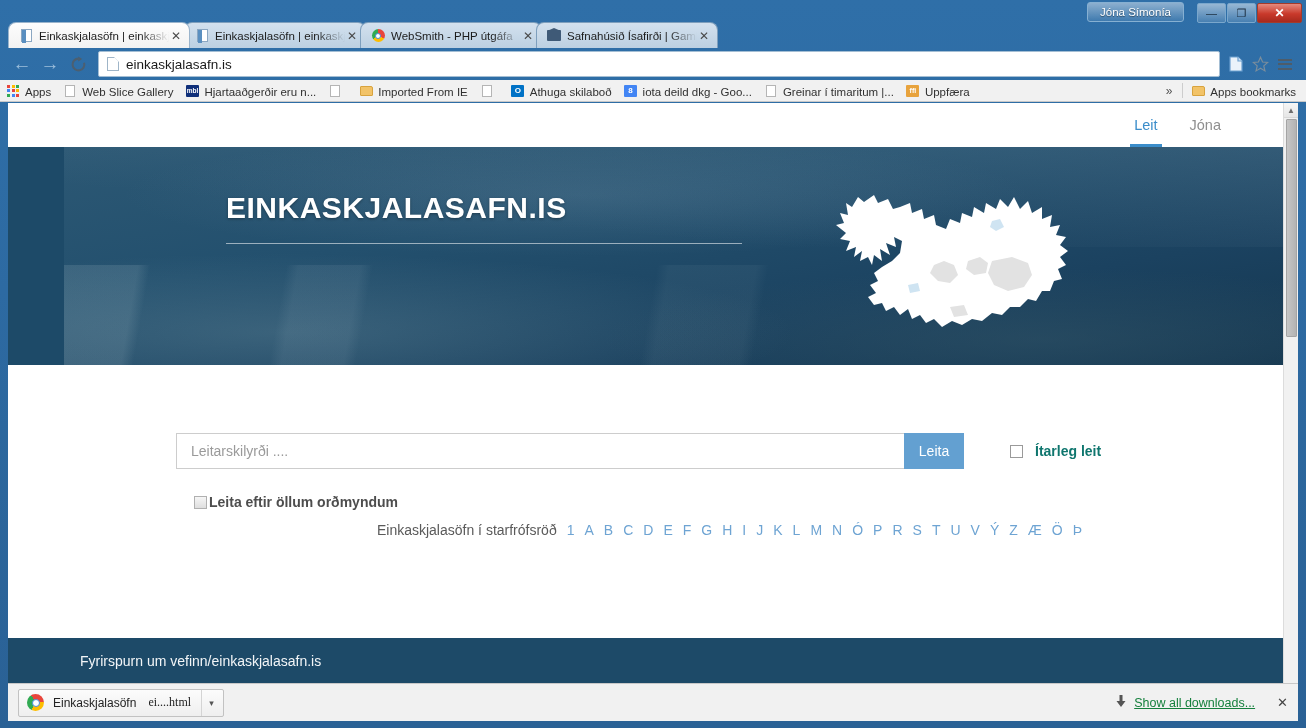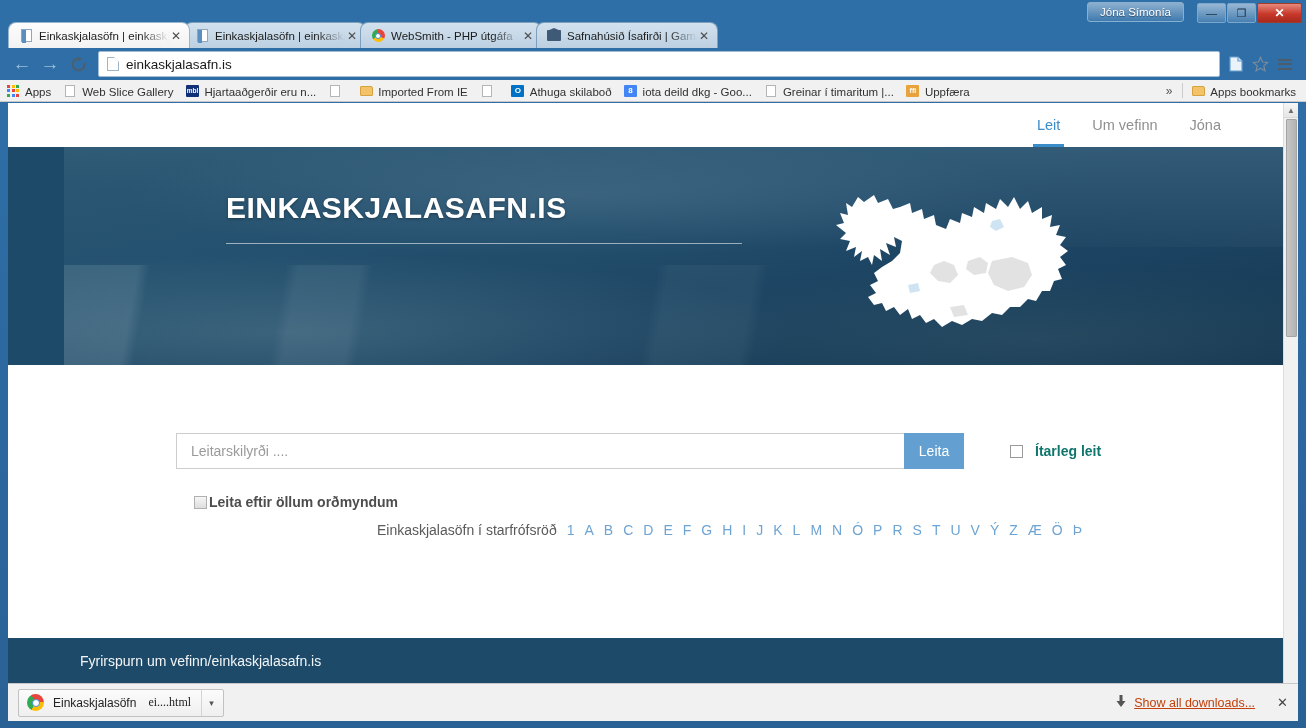--- a/index.html
+++ b/index.html
@@ -300,21 +300,21 @@
   .dlitem .dlname { font-size: 12px; color: #222; }
   .dlitem .dlsub { font-size: 12px; color: #222; margin-left: 12px; font-family: Liberation Serif, serif; }
   .dlitem .caret {
     width: 20px; height: 26px; margin-left: 10px;
     border-left: 1px solid #d4d4d4;
     display:flex; align-items:center; justify-content:center;
     color:#555; font-size: 9px;
   }
   .shelf-right { margin-left: auto; display: flex; align-items: center; }
   .dlarrow { margin-right: 7px; color: #555; font-size: 13px; }
-  .showall { font-size: 12.5px; color: #c2410c; text-decoration: underline; }
+  .showall { font-size: 12.5px; color: #15803d; text-decoration: underline; }
   .shelfclose { margin-left: 22px; color: #444; font-size: 13px; }
 </style>
 </head>
 <body>
 
 <div id="window">
 
   <div class="titlebar">
     <div class="tabstrip">
 
@@ -486,23 +486,20 @@
       </div>
     </div>
   </div>
 
   <div class="viewport">
     <div class="page">
 
       <div class="siteheader">
         <div class="navitem active">
           <span>Leit</span>
-        </div>
-        <div class="navitem">
-          <span>Um vefinn</span>
         </div>
         <div class="navitem">
           <span>Jóna</span>
         </div>
       </div>
 
       <div class="hero">
         <div class="photo"></div>
         <div class="leftband"></div>
 

